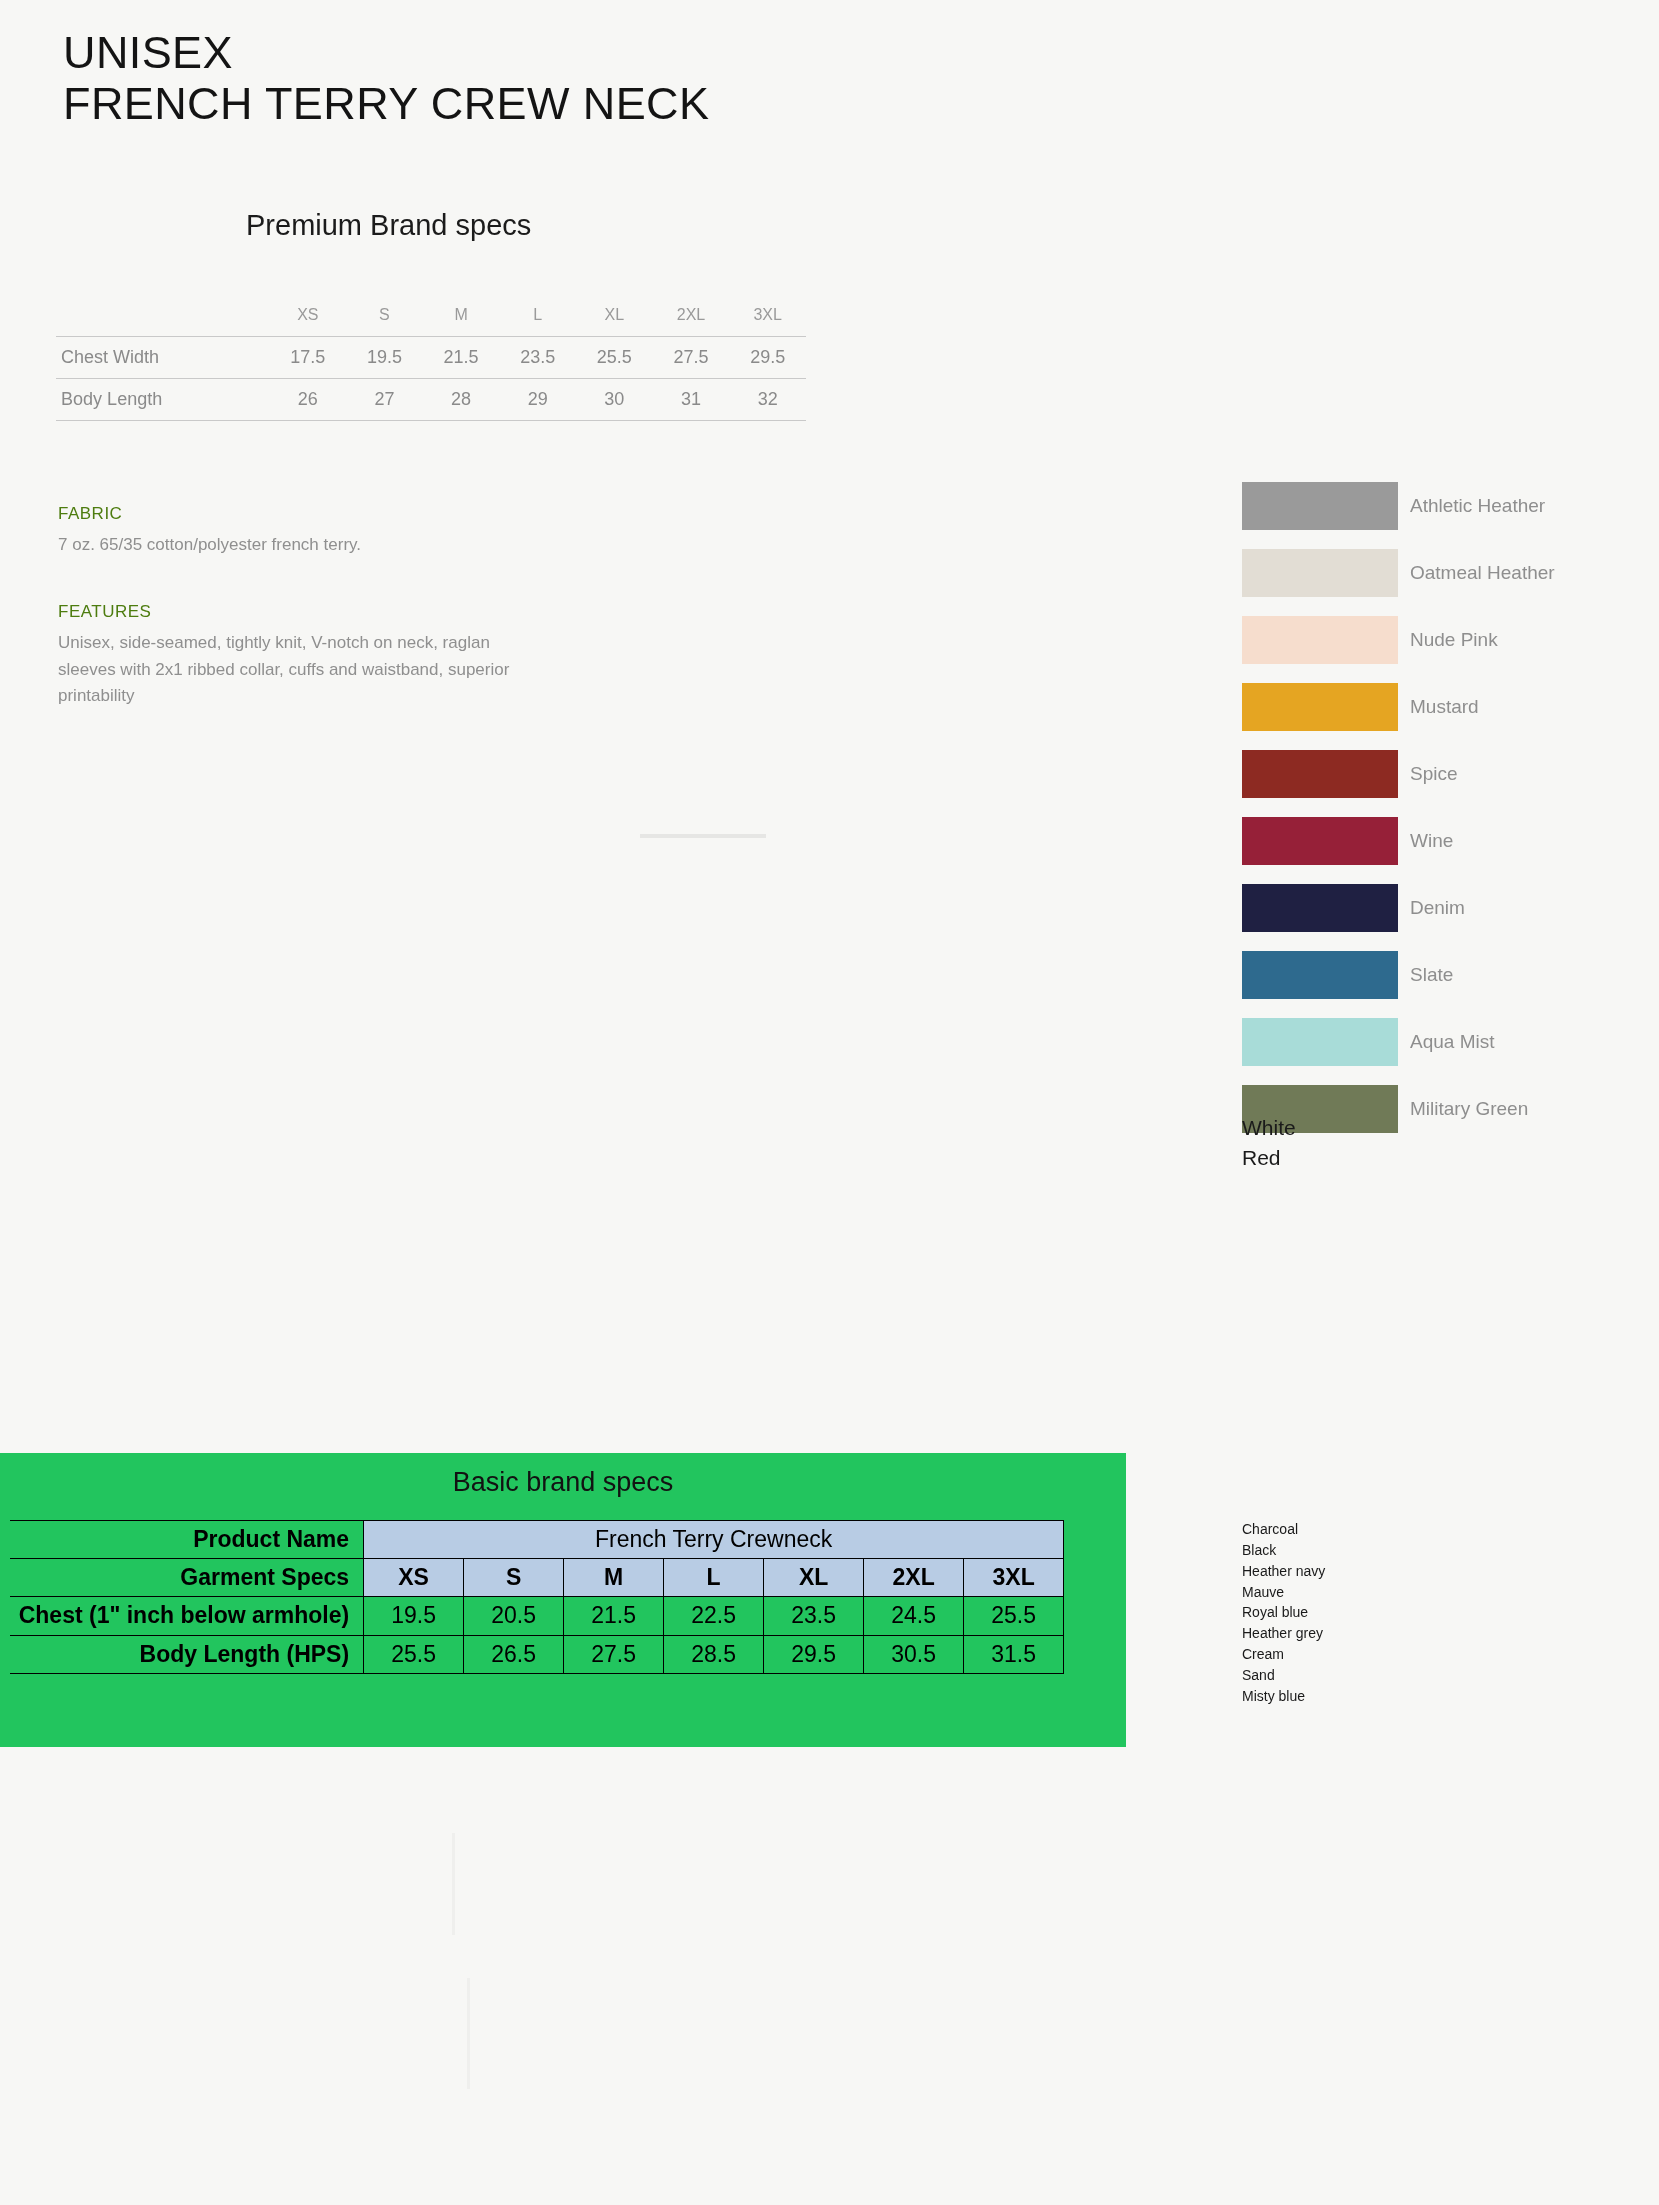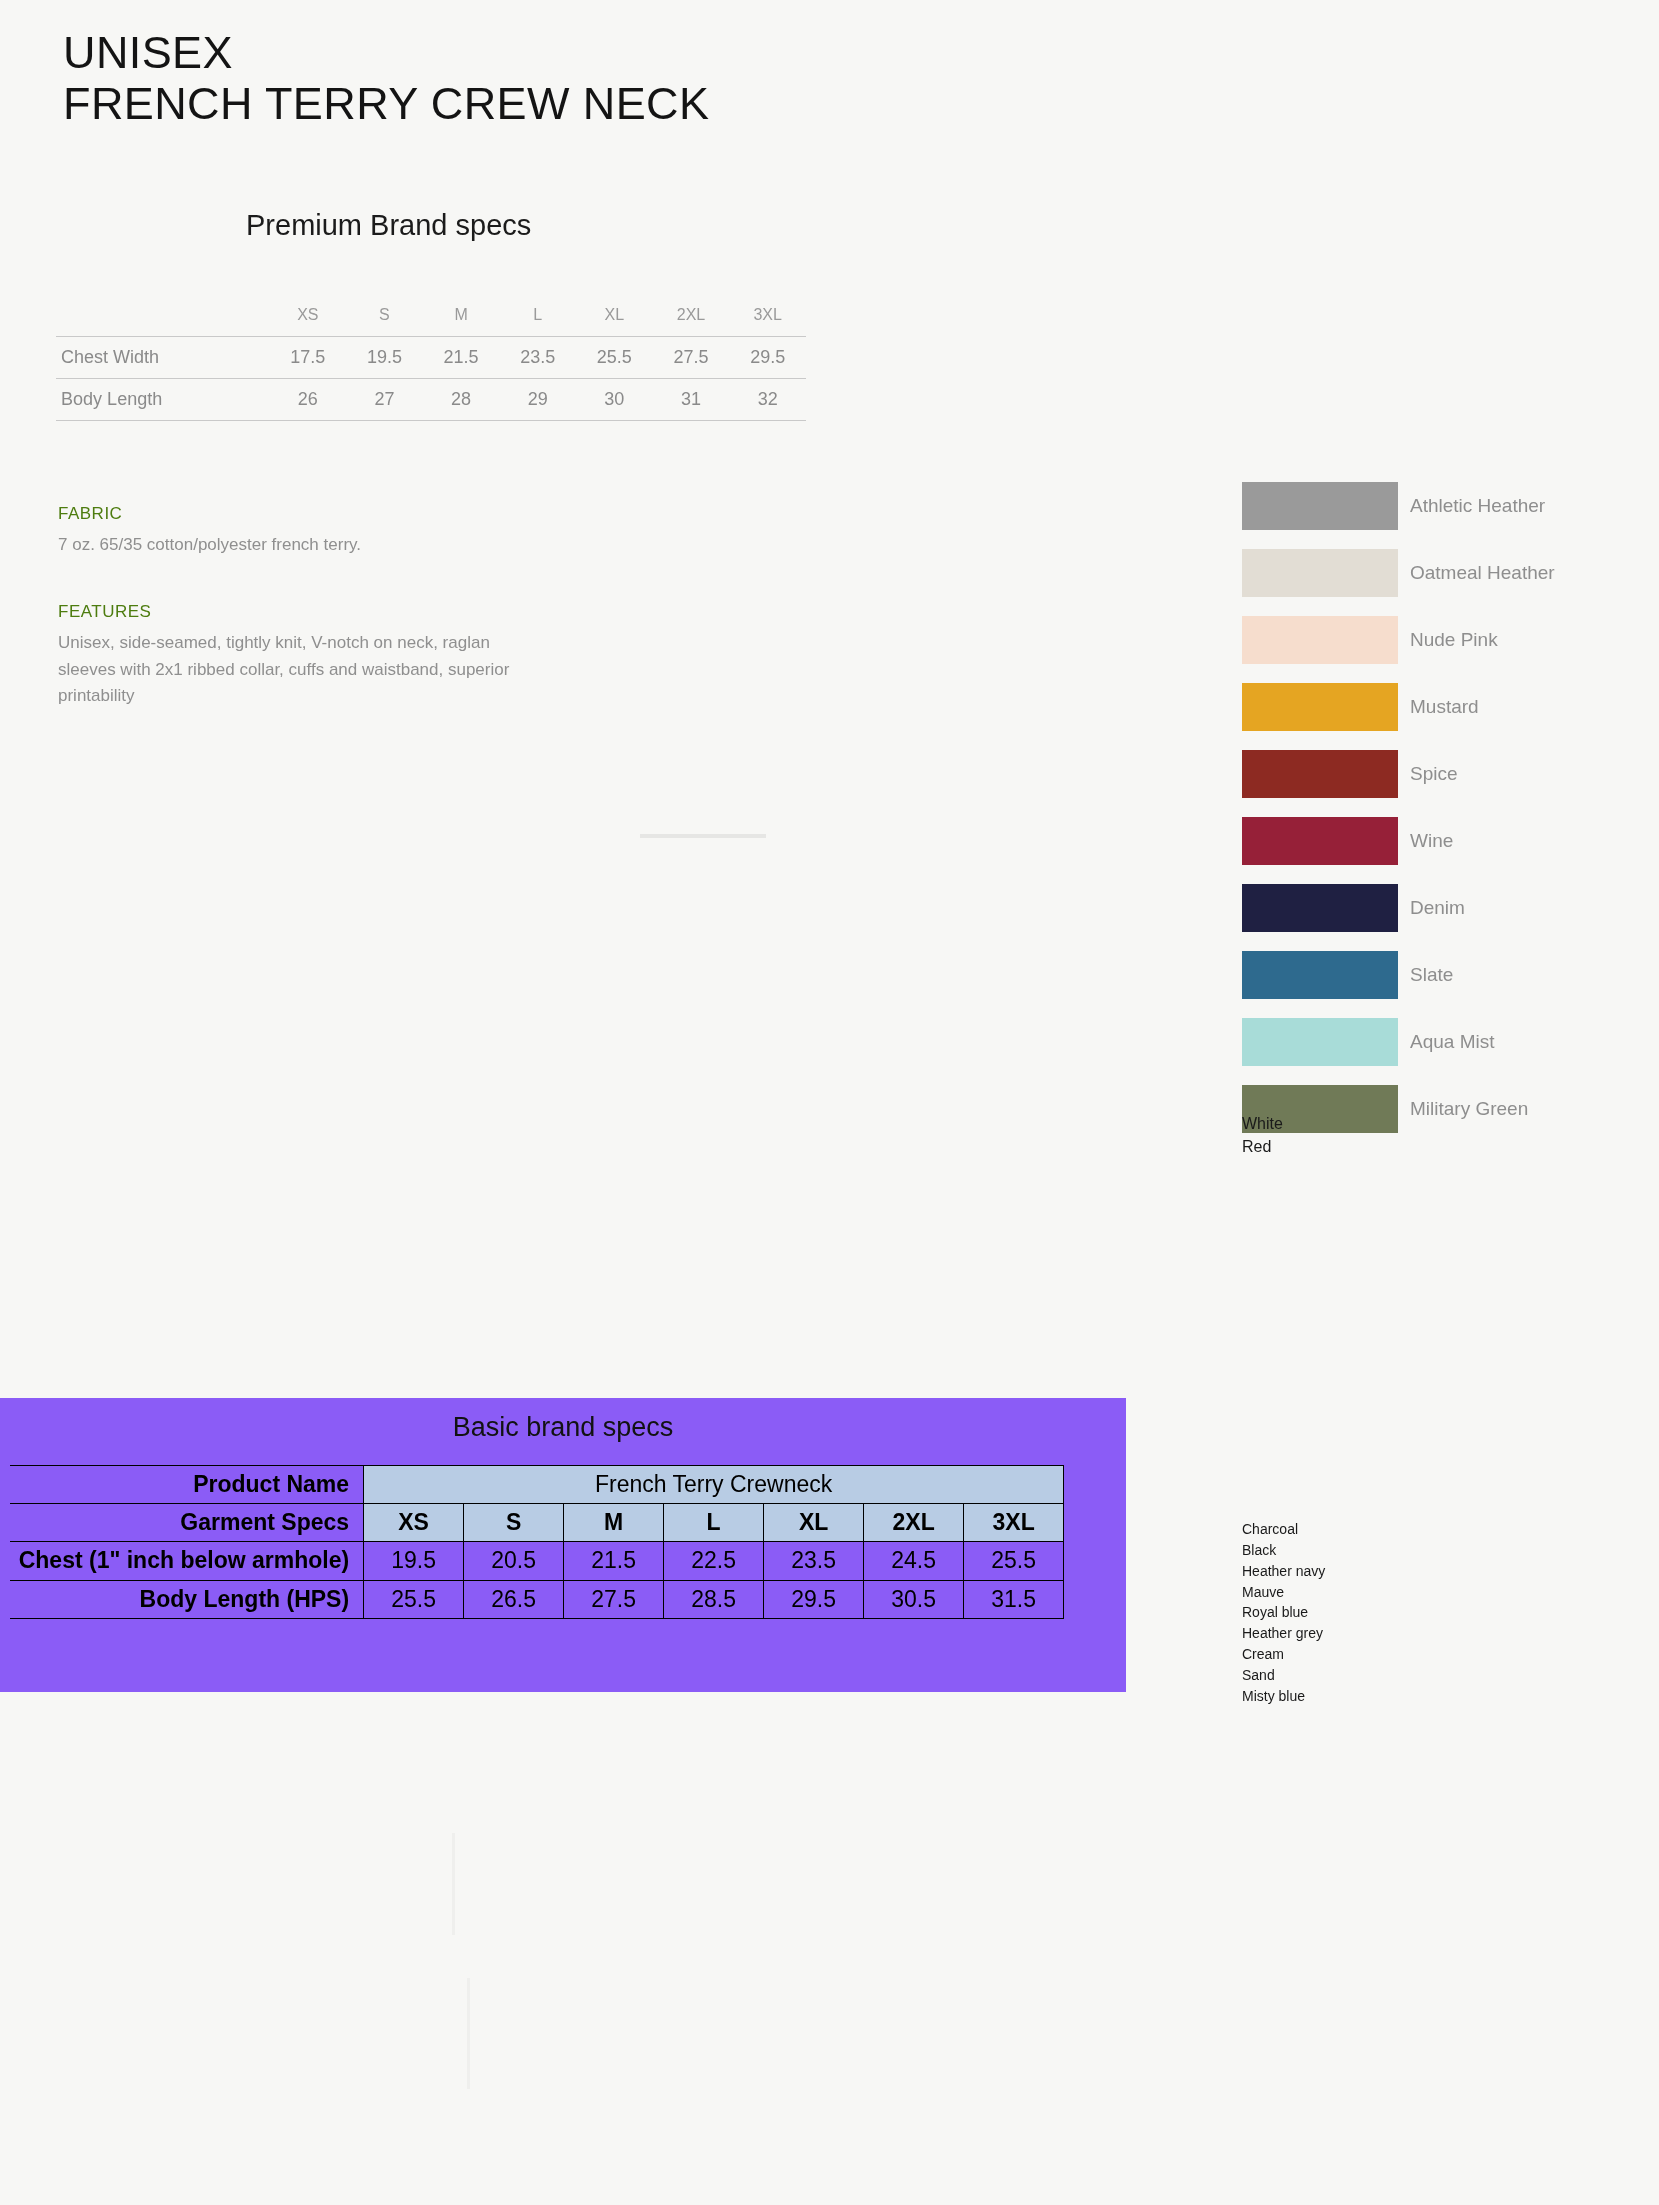--- a/index.html
+++ b/index.html
@@ -126,33 +126,33 @@
     font-size: 19px;
     color: #8e8e8e;
     white-space: nowrap;
   }
 
   
   #extra-colors-top {
     position: absolute;
     left: 1242px;
     top: 1113px;
-    font-size: 16px;
+    font-size: 21px;
     line-height: 1.42;
     color: #1a1a1a;
   }
 
   
   #basic-panel {
     position: absolute;
     left: 0px;
-    top: 1398px;
+    top: 1453px;
     width: 1126px;
     height: 294px;
-    background: #8b5cf6;
+    background: #22c55e;
   }
   #basic-heading {
     position: absolute;
     left: 0;
     top: 13.6px;
     width: 1126px;
     text-align: center;
     font-size: 27px;
     color: #121212;
   }

